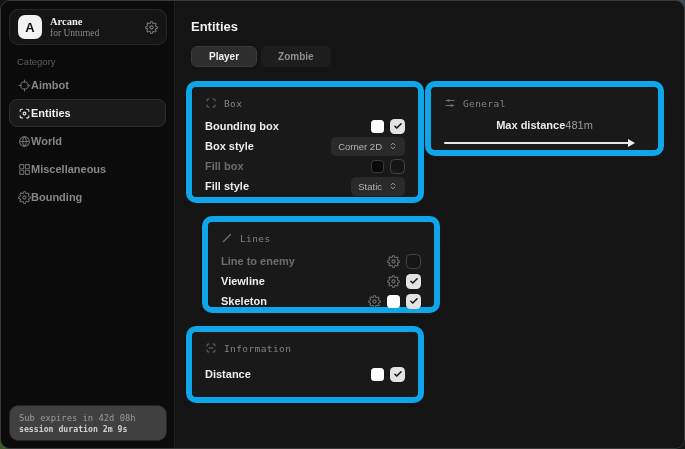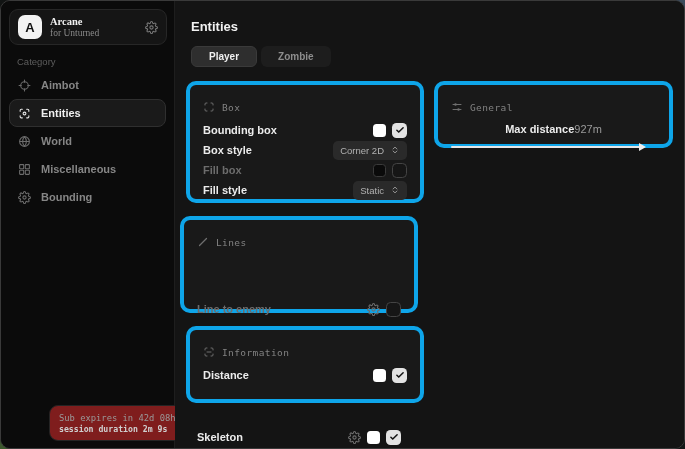--- a/index.html
+++ b/index.html
@@ -30,52 +30,52 @@
     color:#111; font-weight:bold; font-size:13px;
     display:flex; align-items:center; justify-content:center; flex:0 0 auto;
   }
   .brand-text { flex:1; line-height:1.15;font-family:Liberation Serif, serif; }
   .brand-name { font-size:10.5px; font-weight:bold; color:#f0f0f0; }
   .brand-sub { font-size:9.5px; color:#8a8a8a; }
   .brand-gear { color:#777; width:13px; height:13px; flex:0 0 auto; }
   .category-label { position:absolute; left:16px; top:55px; font-size:9.5px; color:#5d5d5d; }
   .nav { position:absolute; left:8px; right:8px; top:70px; }
   .nav-item {
-    height:28px; display:flex; align-items:center; gap:10px;
+    height:28px; display:flex; align-items:center; 
     padding:0 8px; border-radius:8px; border:1px solid transparent;
     color:#868686; cursor:default;
   }
   .nav-item .nav-icon { width:13px; height:13px; color:#6c6c6c; flex:0 0 auto; }
   .nav-item .nav-label { font-size:11px; font-weight:600; }
   .nav-item.active { background:#1a1a1a; border-color:#2f2f2f; color:#efefef; }
   .nav-item.active .nav-icon { color:#e8e8e8; }
   .footer-card {
     position:absolute; left:8px; bottom:7px; width:158px; height:36px;
-    background:#7f1d1d; border:1px solid #242424; border-radius:9px;
-    padding:5px 9px; display:flex; flex-direction:column; justify-content:center; gap:1px;margin-left:40px;
+    background:#404040; border:1px solid #242424; border-radius:9px;
+    padding:5px 9px; display:flex; flex-direction:column; justify-content:center; gap:1px;
   }
   .footer-line1 { font-family:"DejaVu Sans Mono", monospace; font-size:8.8px; color:#9a9a9a; white-space:nowrap; }
   .footer-line2 { font-family:"DejaVu Sans Mono", monospace; font-size:8.2px; font-weight:bold; color:#cfcfcf; white-space:nowrap; }
   
   .main { position:absolute; left:174px; top:0; right:0; bottom:0; background:#141414; }
   .page-title { position:absolute; left:16px; top:18px; font-size:13px; font-weight:bold; color:#f2f2f2; }
   .tabs { position:absolute; left:16px; top:45px; display:flex; gap:4px; }
   .tab {
     height:21px; padding:0 17px; border-radius:6px; display:flex; align-items:center;
     font-size:10px; font-weight:600; color:#8d8d8d; background:#1d1d1d; cursor:default;
   }
   .tab.active { background:#2e2e2e; color:#f0f0f0; border:1px solid #3a3a3a; }
   .card {
-    position:absolute; background:#191919; border:4px solid #0ea5e9; border-radius:10px;
-    padding:16px 13px; display:flex; flex-direction:column;
+    position:absolute; background:#191919; border:6px solid #0ea5e9; border-radius:10px;
+    padding:10px 13px; display:flex; flex-direction:column;
   }
   .card-box   { left:11px;  top:80px;  width:238px; height:122px; }
-  .card-lines { left:5px;  top:215px; width:238px; height:97px;gap:44px;  }
+  .card-lines { left:27px;  top:215px; width:238px; height:97px;  }
   .card-info  { left:11px;  top:325px; width:238px; height:77px;  }
-  .card-general { left:259px; top:80px; width:239px; height:67px; }
+  .card-general { left:250px; top:80px; width:239px; height:75px; }
   .card-header { display:flex; align-items:center; gap:7px; margin-bottom:7px; }
   .card-header .hdr-icon { width:12px; height:12px; color:#6f6f6f; flex:0 0 auto; }
   .card-header .hdr-label { font-family:"DejaVu Sans Mono", monospace; font-size:9.5px; color:#828282; letter-spacing:.4px; }
   .row { display:flex; align-items:center; justify-content:space-between; flex:1; min-height:20px; }
   .row-label { font-size:11px; font-weight:600; color:#ececec; }
   .row-label.dim { color:#6d6d6d; }
   .controls { display:flex; align-items:center; gap:6px; }
   .swatch { width:13px; height:13px; border-radius:3.5px; }
   .swatch.white { background:#ffffff; }
   .swatch.black { background:#0a0a0a; border:1px solid #3a3a3a; }
@@ -365,21 +365,21 @@
       <div class="card-header">
         <span class="hdr-icon">
             <svg viewBox="0 0 24 24" width="12" height="12">
               <use href="#i-sliders"></use>
             </svg>
           </span>
         <span class="hdr-label">General</span>
       </div>
       <div class="gen-row">
         <span class="row-label">Max distance</span>
-        <span class="gen-value">927m</span>
+        <span class="gen-value">481m</span>
       </div>
       <div class="slider-track">
         <div class="slider-fill" style="width: 92%;"></div>
       </div>
     </div>
 
   </div>
 </div>
 
 </body></html>

